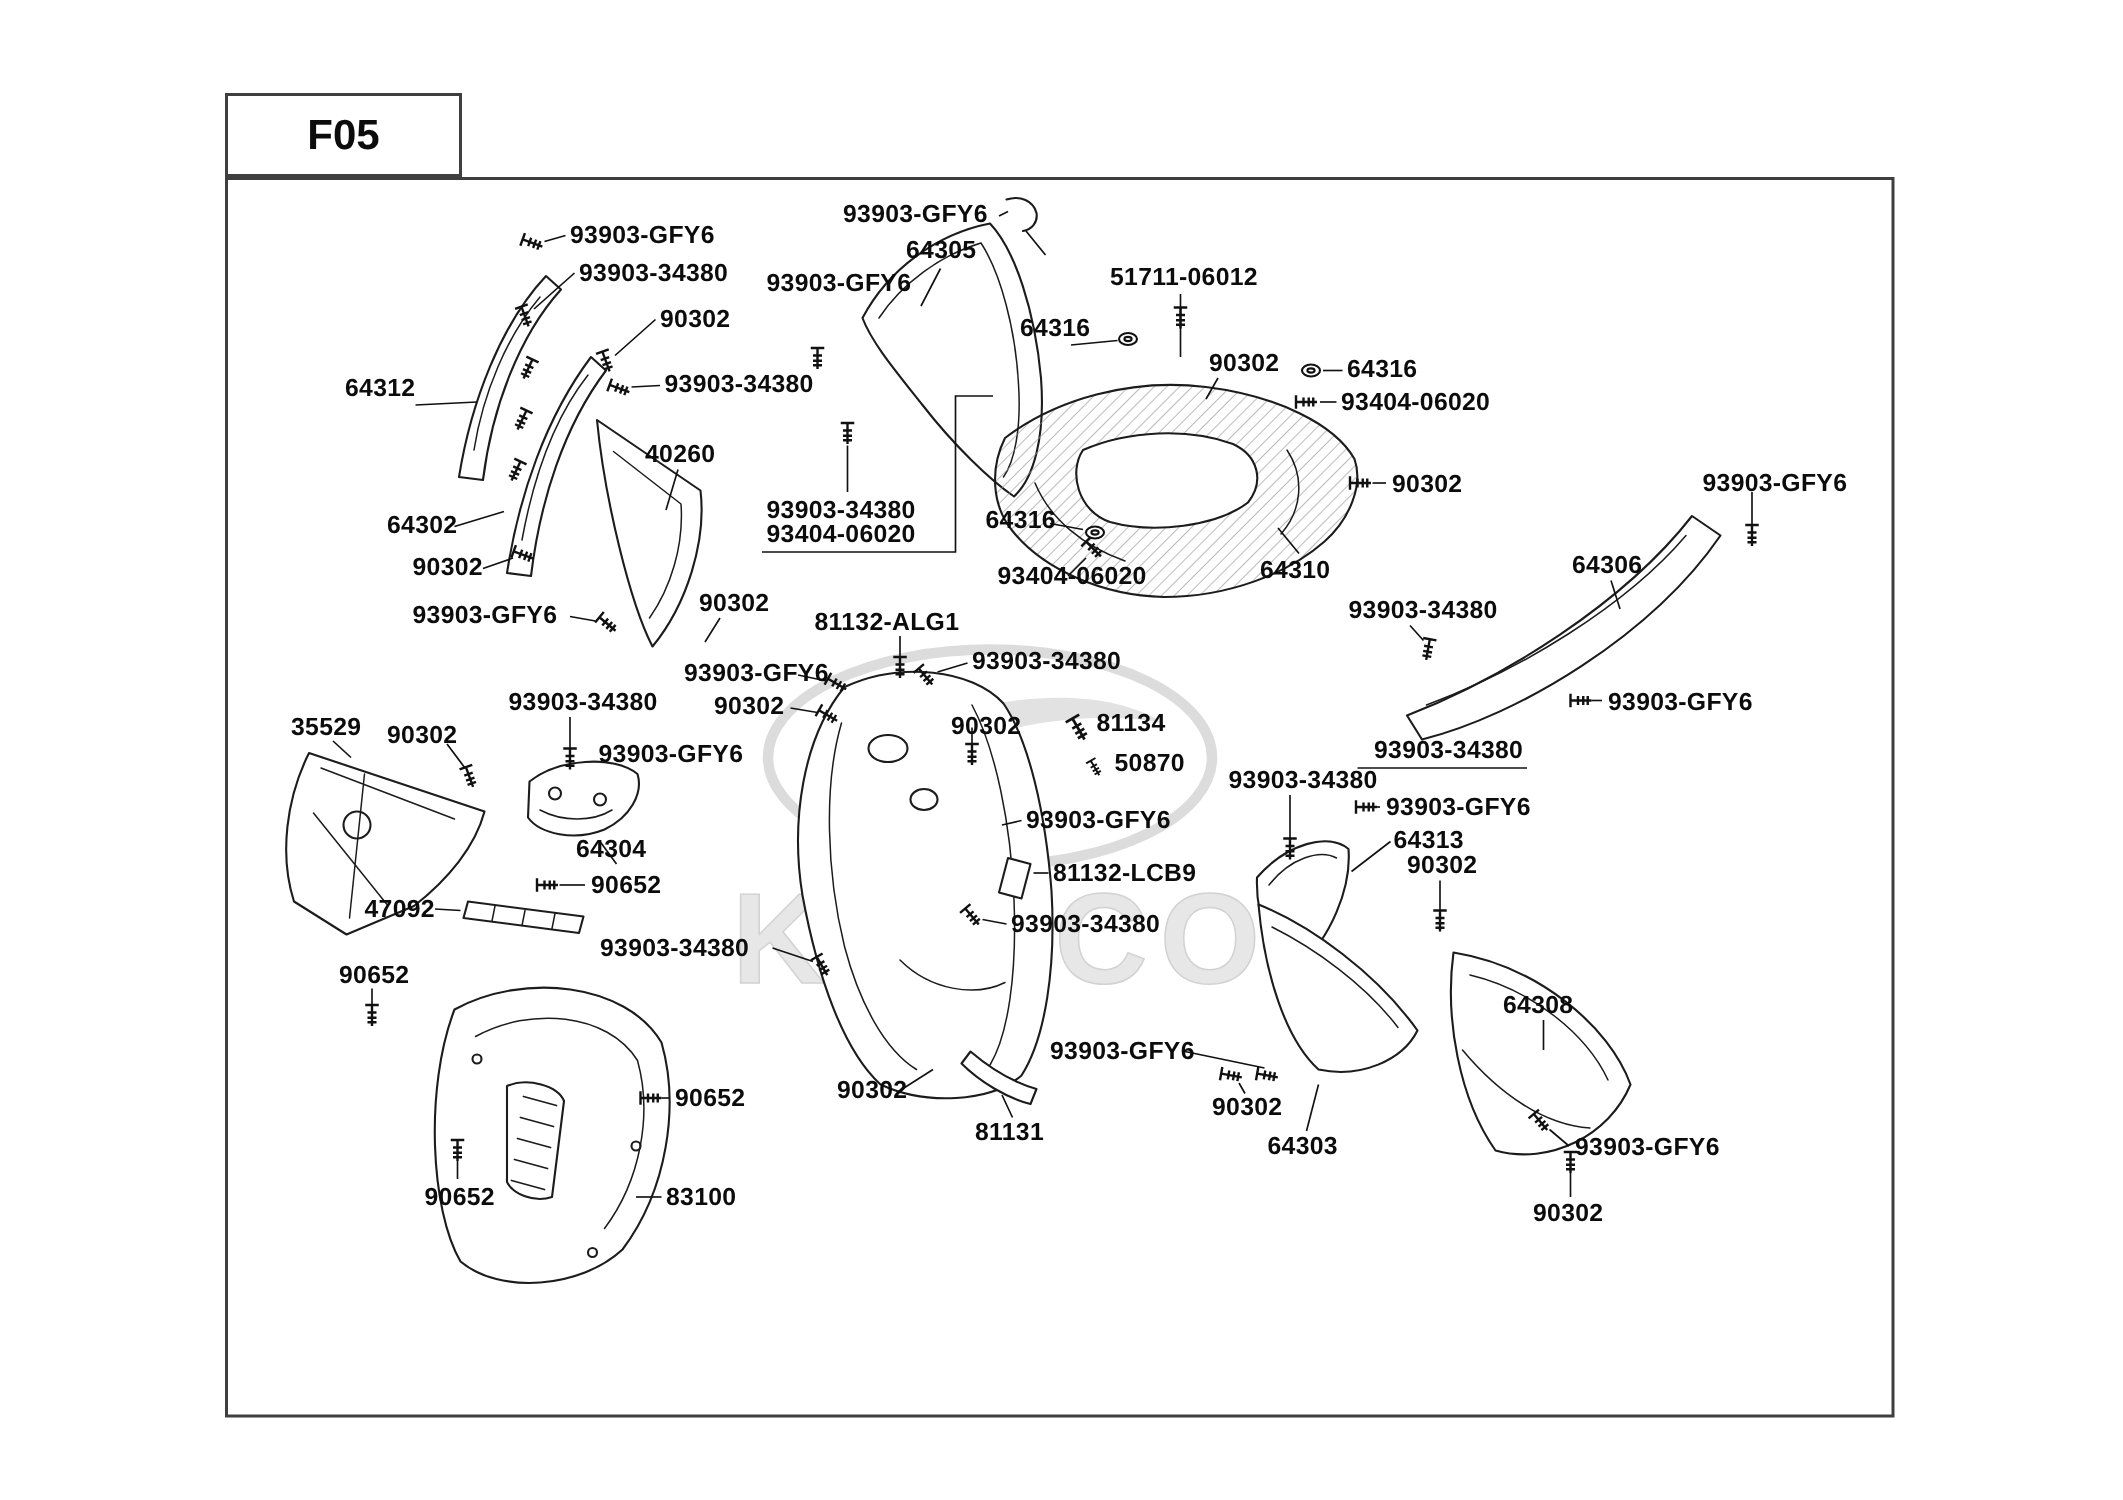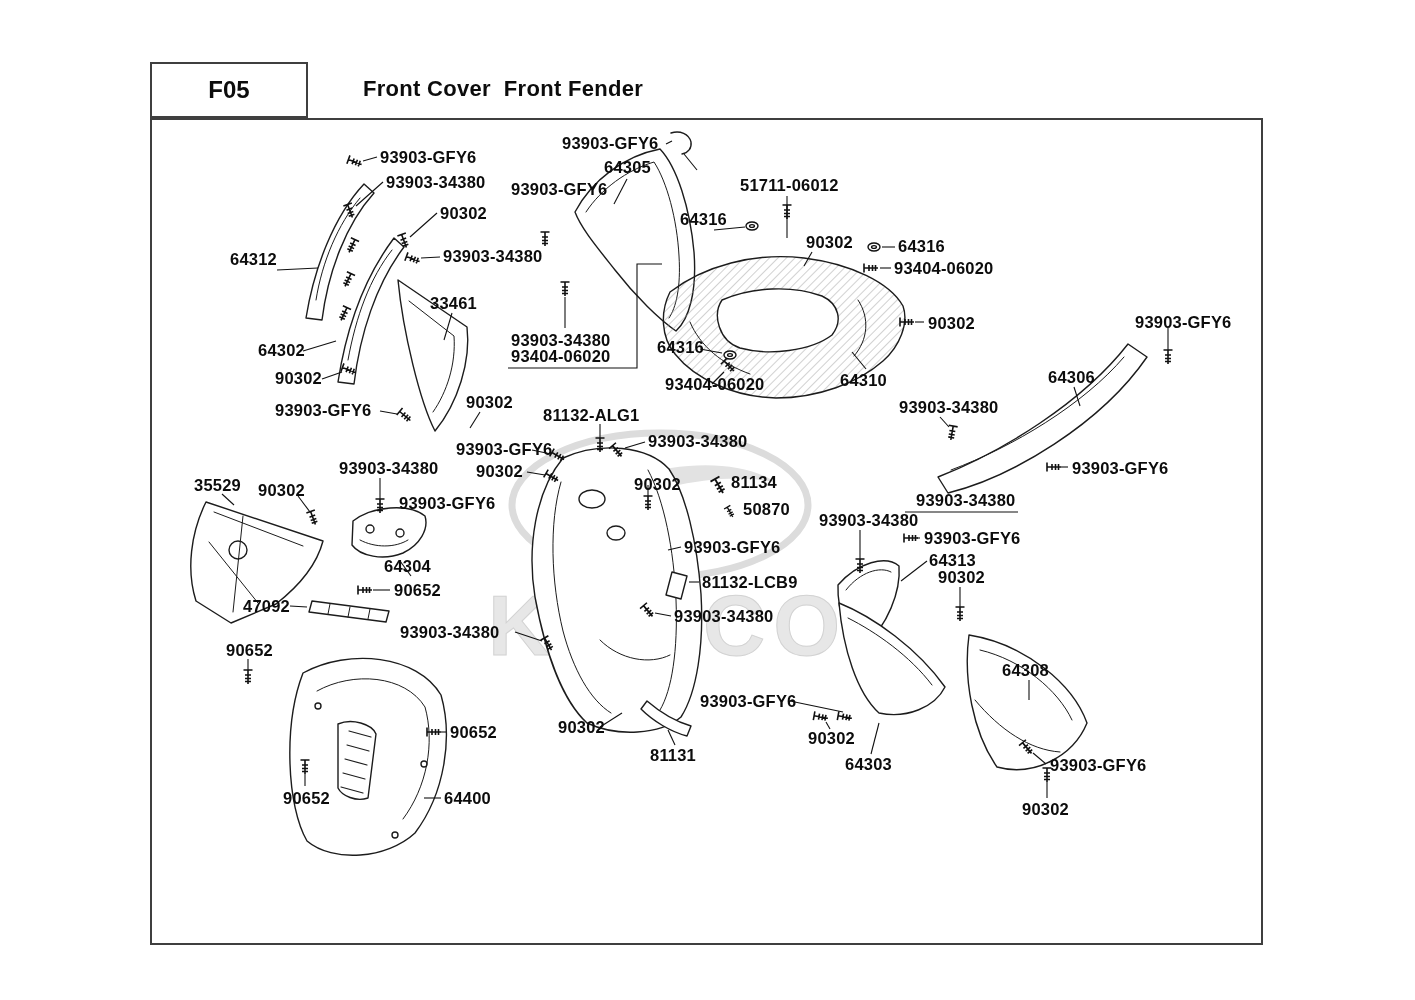--- a/index.html
+++ b/index.html
@@ -4,21 +4,21 @@
 <style>
   html,body { margin:0; padding:0; background:#ffffff; }
   .page {
     position:relative; width:1415px; height:1000px; background:#fff;
     font-family:"Liberation Sans", sans-serif; overflow:hidden; color:#0c0c0c;
   }
   .code-box {
     position:absolute; left:150px; top:62px; width:158px; height:56px;
     border:2px solid #3f3f3f; box-sizing:border-box;
     display:flex; align-items:center; justify-content:center;
-    font-size:24px; font-weight:bold;
+    font-size:28px; font-weight:bold;
   }
   .main-frame {
     position:absolute; left:150px; top:118px; width:1113px; height:827px;
     border:2px solid #3f3f3f; box-sizing:border-box; background:transparent;
   }
   .title {
     position:absolute; left:363px; top:76px;
     font-size:22px; font-weight:bold; white-space:pre; letter-spacing:.3px;
   }
   .footer {
@@ -260,37 +260,36 @@
       <use href="#scr" transform="translate(1047,775)"></use>
       <use href="#nut" transform="translate(752,226)"></use>
       <use href="#nut" transform="translate(874,247)"></use>
       <use href="#nut" transform="translate(730,355)"></use>
     </g>
   </svg>
 
   <div class="code-box">
     <span>F05</span>
   </div>
-  <div class="title">Front Cover  Front Fender</div>
   <div class="main-frame"></div>
 
   <div class="lb" style="left:380px;top:149px">93903-GFY6</div>
   <div class="lb" style="left:386px;top:174px">93903-34380</div>
   <div class="lb" style="left:440px;top:205px">90302</div>
   <div class="lb" style="left:562px;top:135px">93903-GFY6</div>
   <div class="lb" style="left:604px;top:159px">64305</div>
   <div class="lb" style="left:740px;top:177px">51711-06012</div>
   <div class="lb" style="left:511px;top:181px">93903-GFY6</div>
   <div class="lb" style="left:680px;top:211px">64316</div>
   <div class="lb" style="left:806px;top:234px">90302</div>
   <div class="lb" style="left:898px;top:238px">64316</div>
   <div class="lb" style="left:894px;top:260px">93404-06020</div>
   <div class="lb" style="left:443px;top:248px">93903-34380</div>
   <div class="lb" style="left:230px;top:251px">64312</div>
-  <div class="lb" style="left:430px;top:295px">33461</div>
+  <div class="lb" style="left:430px;top:295px">40260</div>
   <div class="lb" style="left:258px;top:342px">64302</div>
   <div class="lb" style="left:511px;top:332px">93903-34380</div>
   <div class="lb" style="left:511px;top:348px">93404-06020</div>
   <div class="lb" style="left:657px;top:339px">64316</div>
   <div class="lb" style="left:928px;top:315px">90302</div>
   <div class="lb" style="left:1135px;top:314px">93903-GFY6</div>
   <div class="lb" style="left:275px;top:370px">90302</div>
   <div class="lb" style="left:665px;top:376px">93404-06020</div>
   <div class="lb" style="left:840px;top:372px">64310</div>
   <div class="lb" style="left:1048px;top:369px">64306</div>
@@ -323,17 +322,17 @@
   <div class="lb" style="left:226px;top:642px">90652</div>
   <div class="lb" style="left:1002px;top:662px">64308</div>
   <div class="lb" style="left:700px;top:693px">93903-GFY6</div>
   <div class="lb" style="left:558px;top:719px">90302</div>
   <div class="lb" style="left:450px;top:724px">90652</div>
   <div class="lb" style="left:650px;top:747px">81131</div>
   <div class="lb" style="left:808px;top:730px">90302</div>
   <div class="lb" style="left:845px;top:756px">64303</div>
   <div class="lb" style="left:1050px;top:757px">93903-GFY6</div>
   <div class="lb" style="left:283px;top:790px">90652</div>
-  <div class="lb" style="left:444px;top:790px">64400</div>
+  <div class="lb" style="left:444px;top:790px">83100</div>
   <div class="lb" style="left:1022px;top:801px">90302</div>
   <div class="lb" style="left:1072px;top:460px">93903-GFY6</div>
 
 </div>
 
 </body></html>

